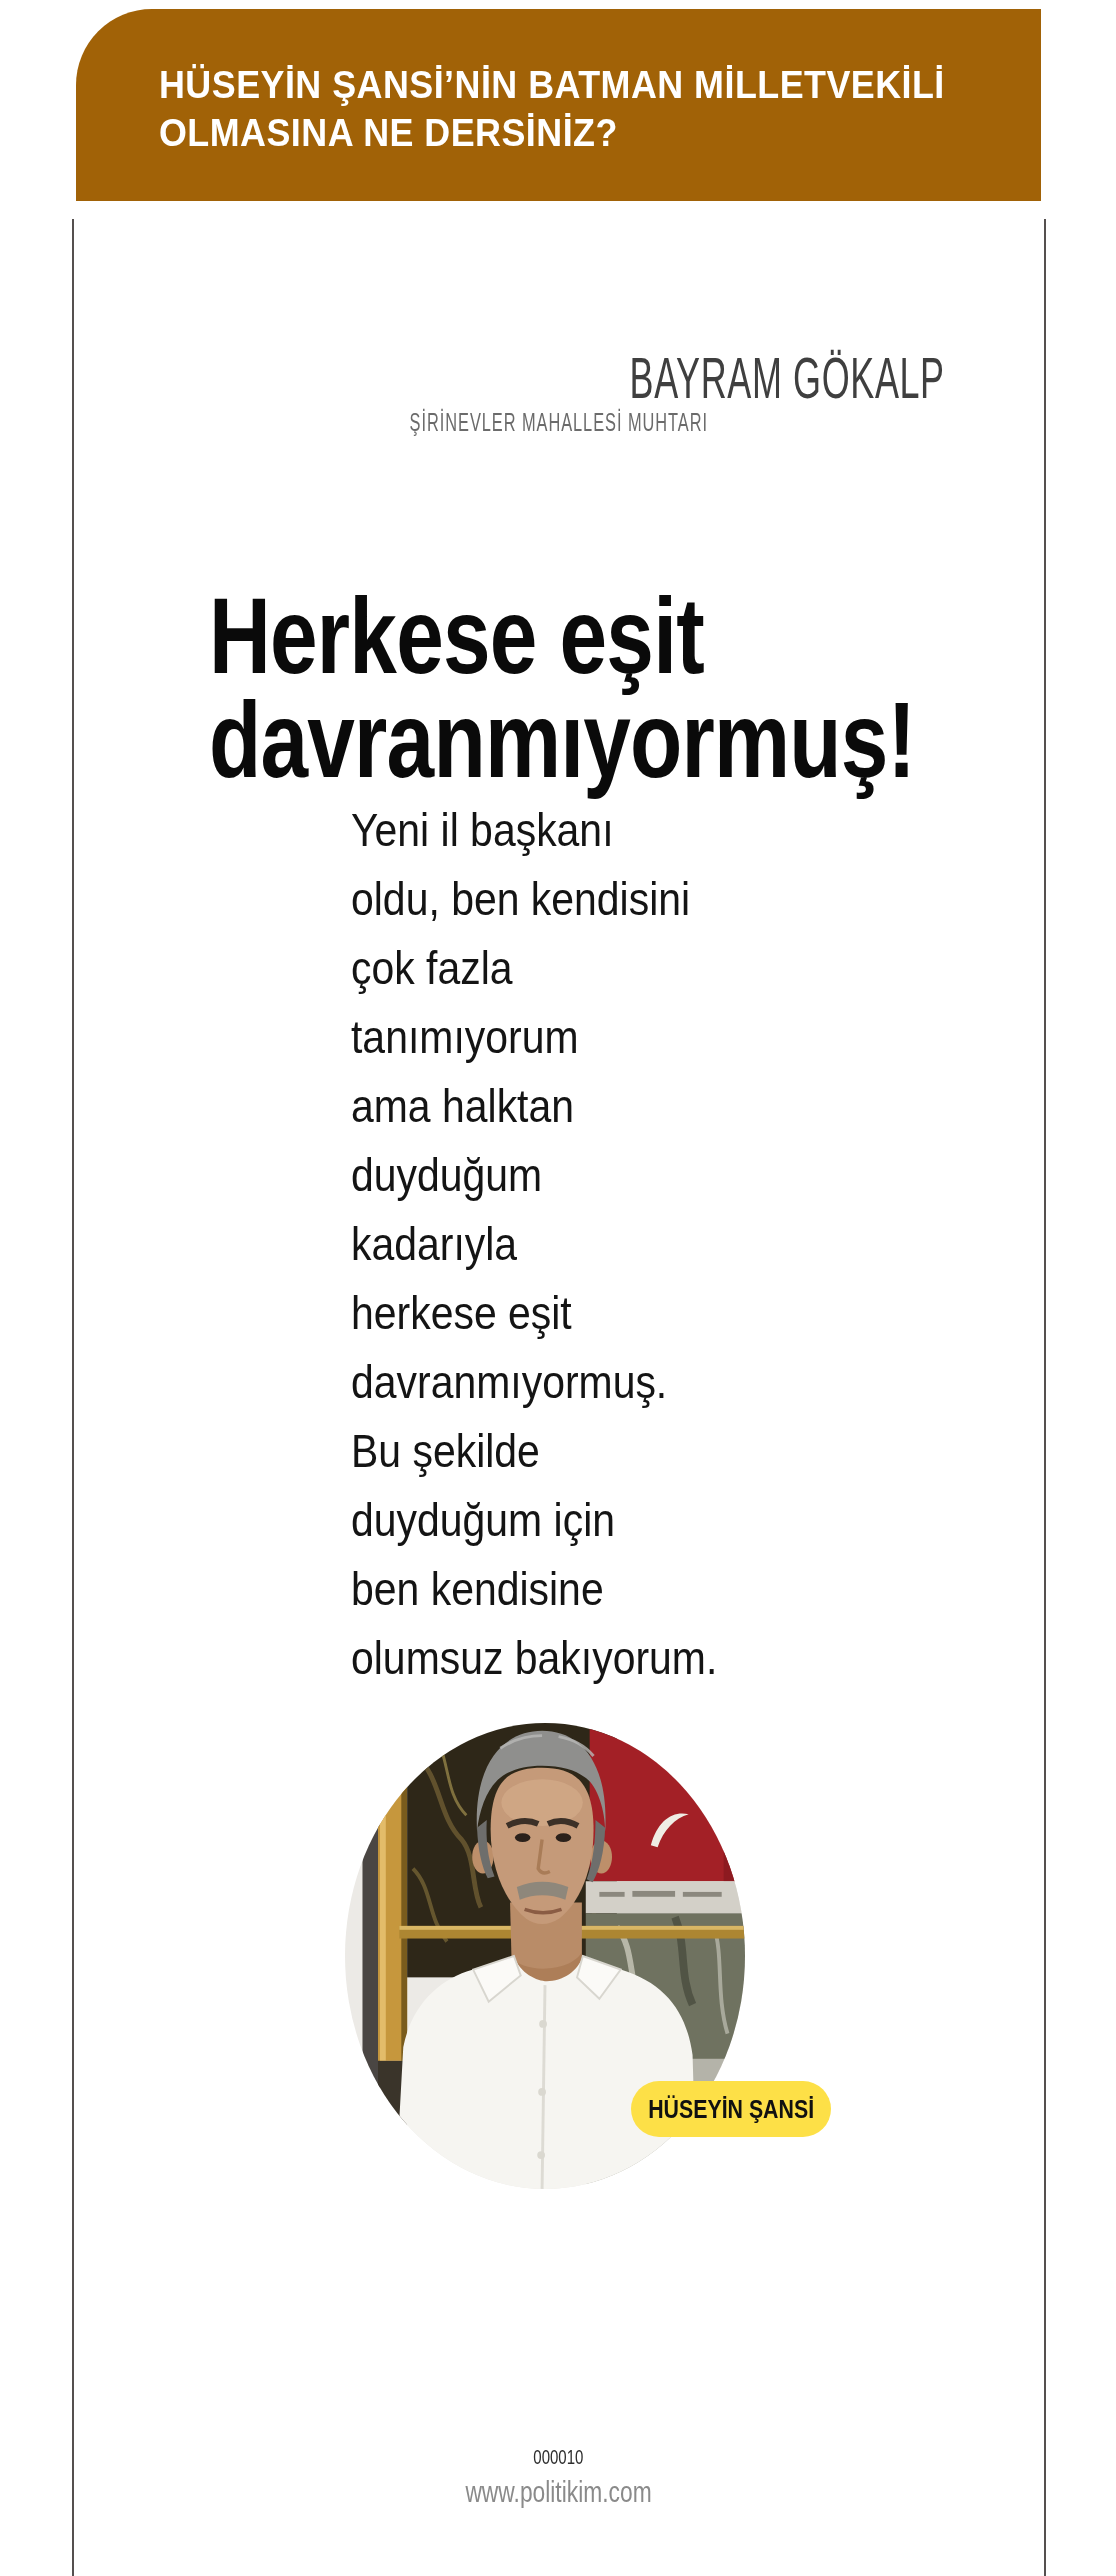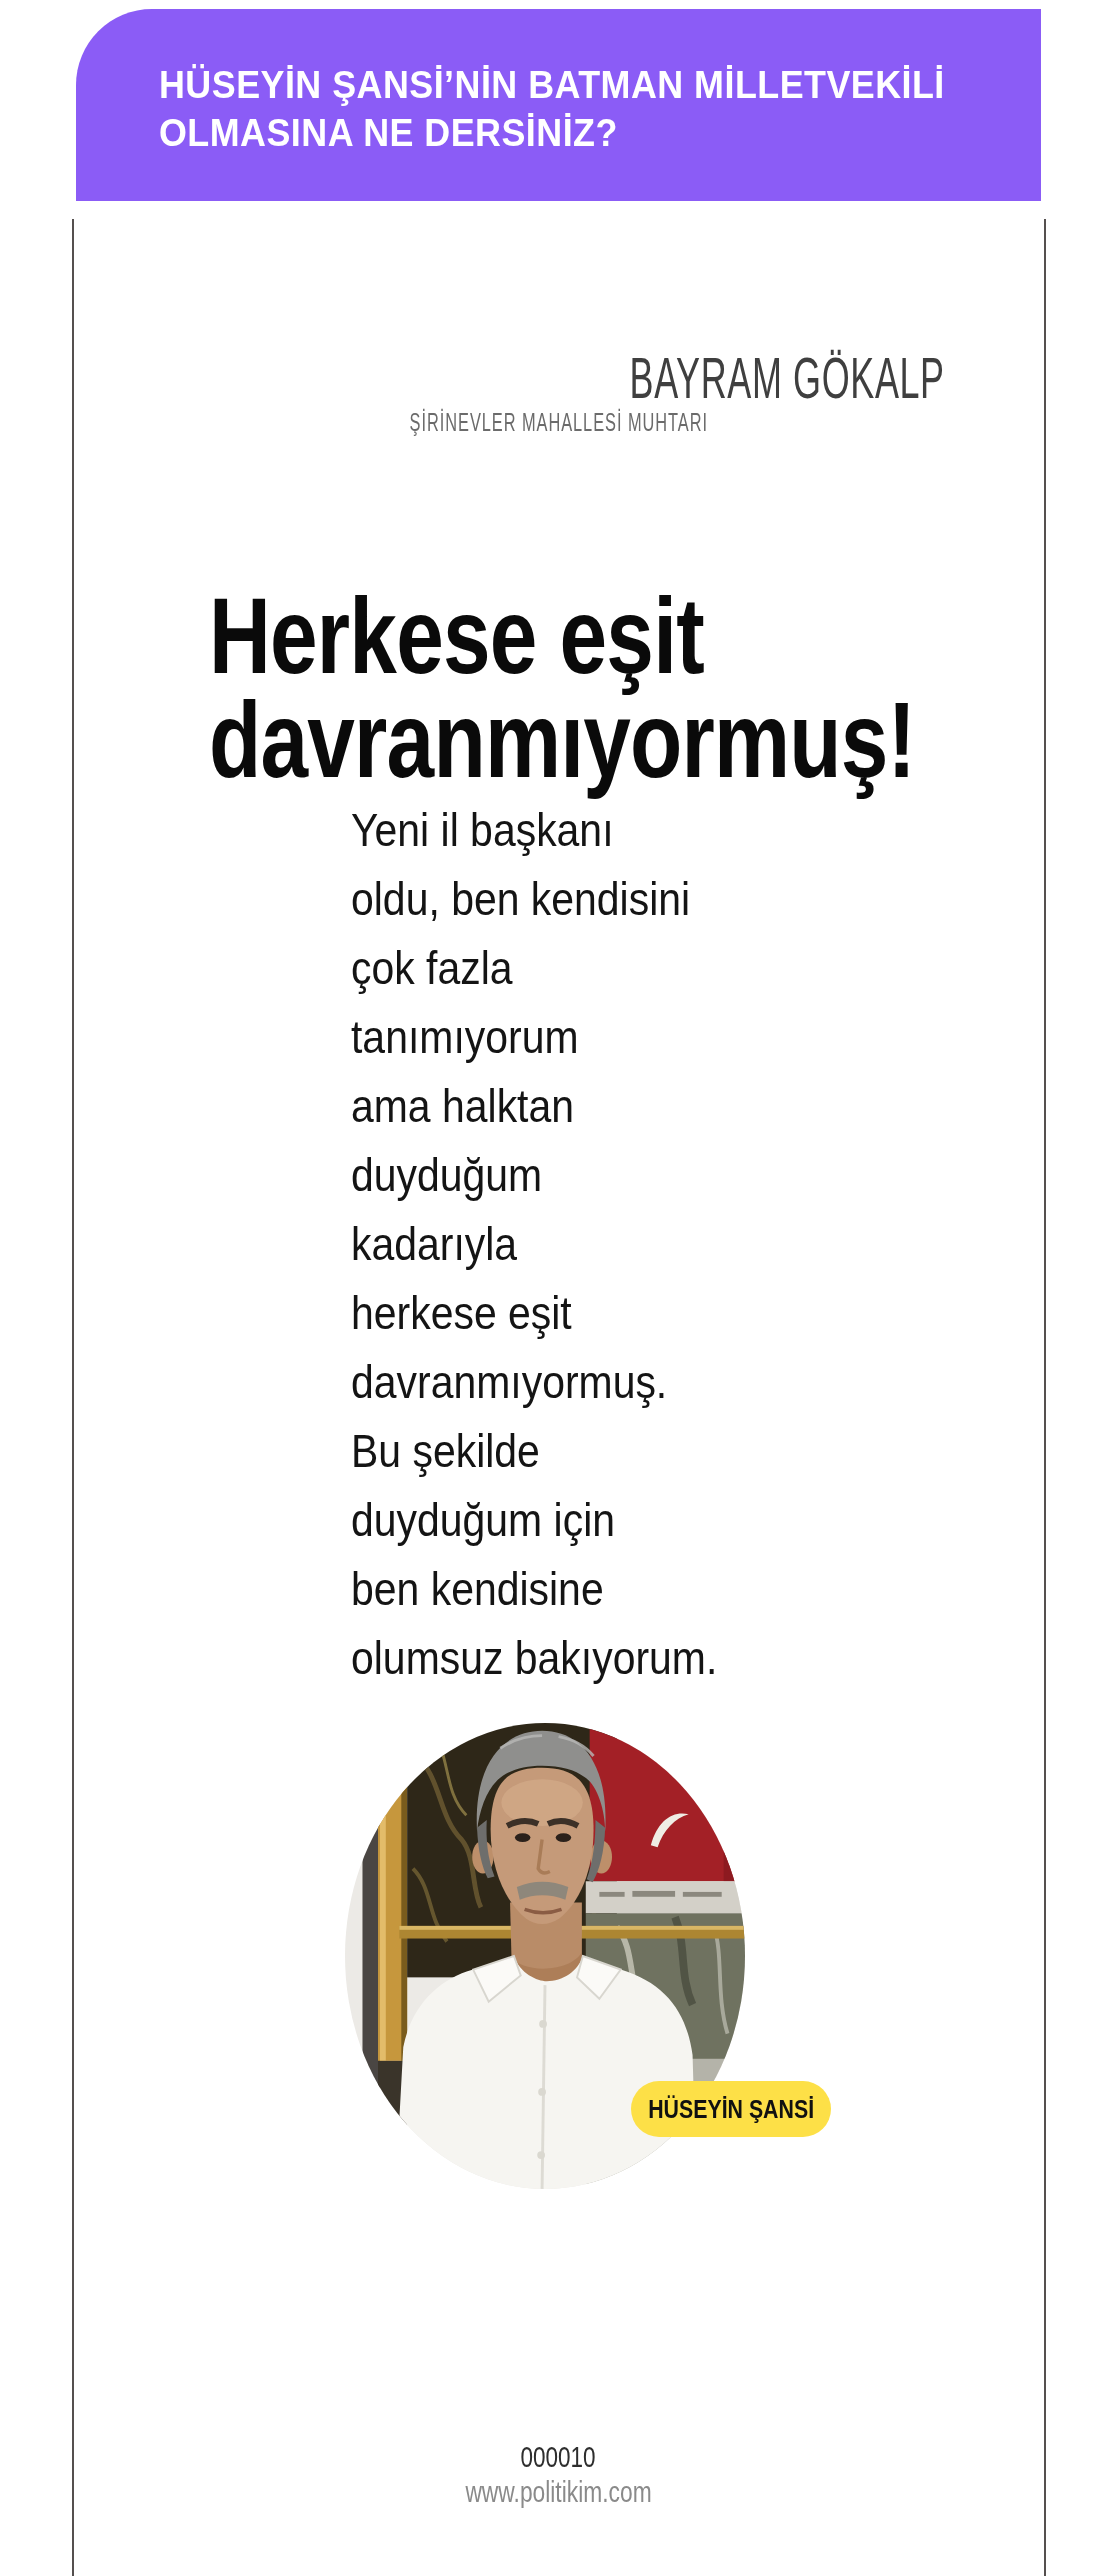--- a/index.html
+++ b/index.html
@@ -142,21 +142,21 @@
     transform: scaleX(0.82);
     transform-origin: center;
   }
 
   
   .footer-code {
     position: absolute;
     left: 76px; top: 2442px;
     width: 965px;
     text-align: center;
-    font-size: 30px;
+    font-size: 20px;
     line-height: 30px;
     color: #2e2e2e;
     white-space: nowrap;
   }
   .footer-code .squeeze {
     display: inline-block;
     transform: scaleX(0.75);
     transform-origin: center;
   }
   .footer-site {
@@ -173,21 +173,21 @@
     display: inline-block;
     transform: scaleX(0.76);
     transform-origin: center;
   }
 </style>
 </head>
 <body>
 
 <div class="page">
 
-  <div class="banner" style="background: #8b5cf6;">
+  <div class="banner" style="background: #a16207;">
     <div class="banner-text" style="color: rgb(255, 255, 255);">HÜSEYİN ŞANSİ’NİN BATMAN MİLLETVEKİLİ
 OLMASINA NE DERSİNİZ?</div>
   </div>
 
   <div class="side-rule left" style="background: rgb(85, 80, 79);"></div>
   <div class="side-rule right" style="background: rgb(85, 80, 79);"></div>
 
   <div class="speaker-name">
     <span class="squeeze">BAYRAM GÖKALP</span>
   </div>

